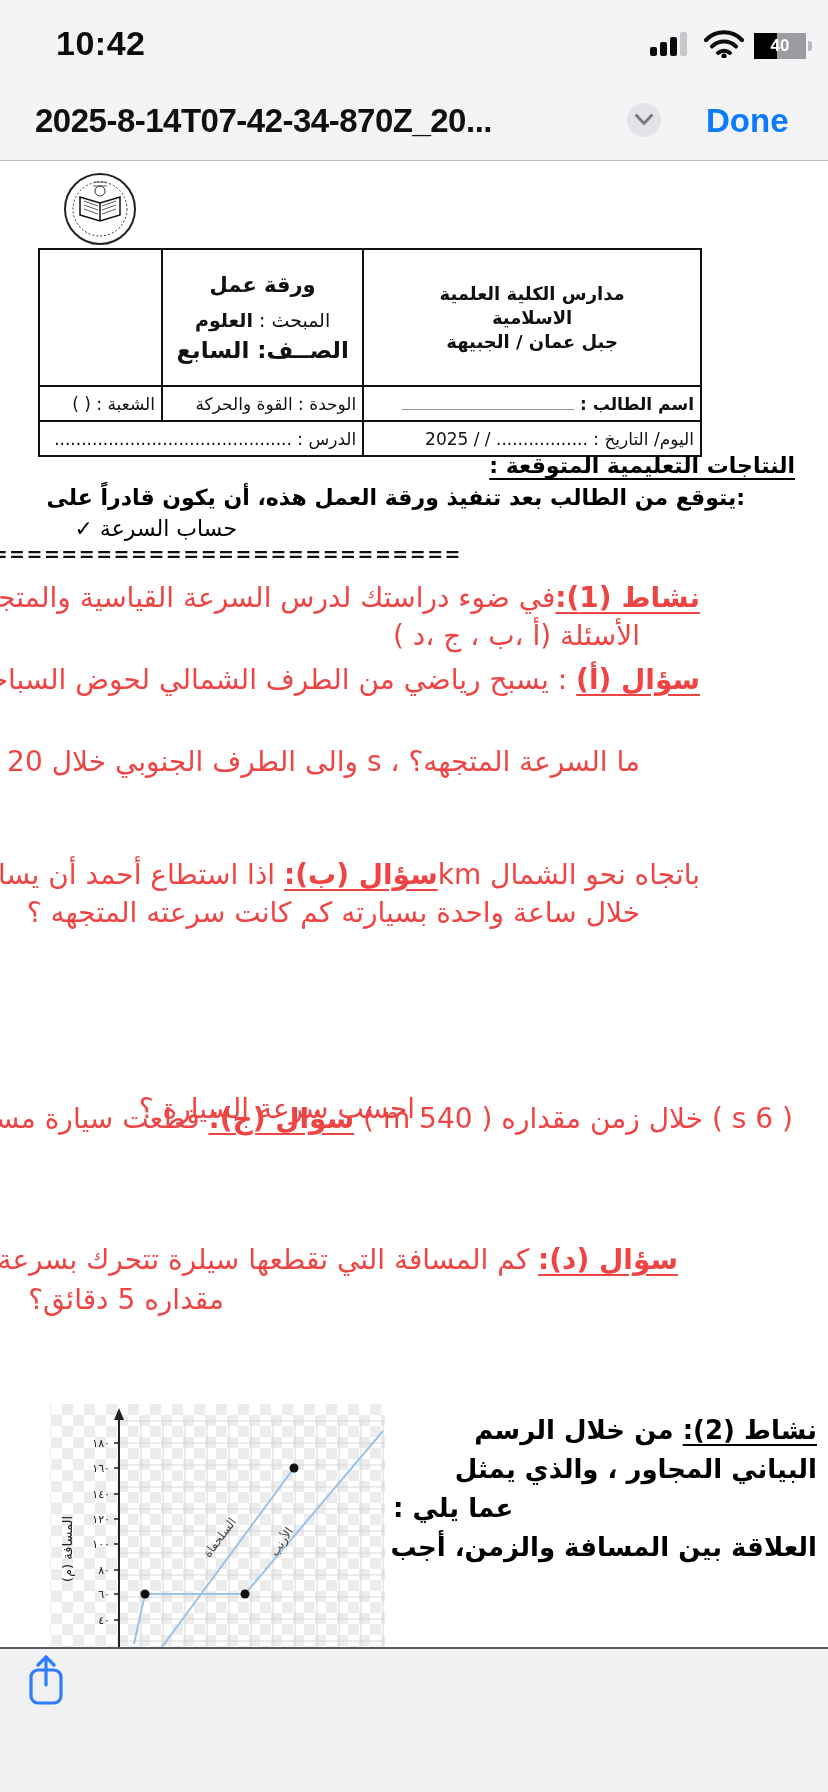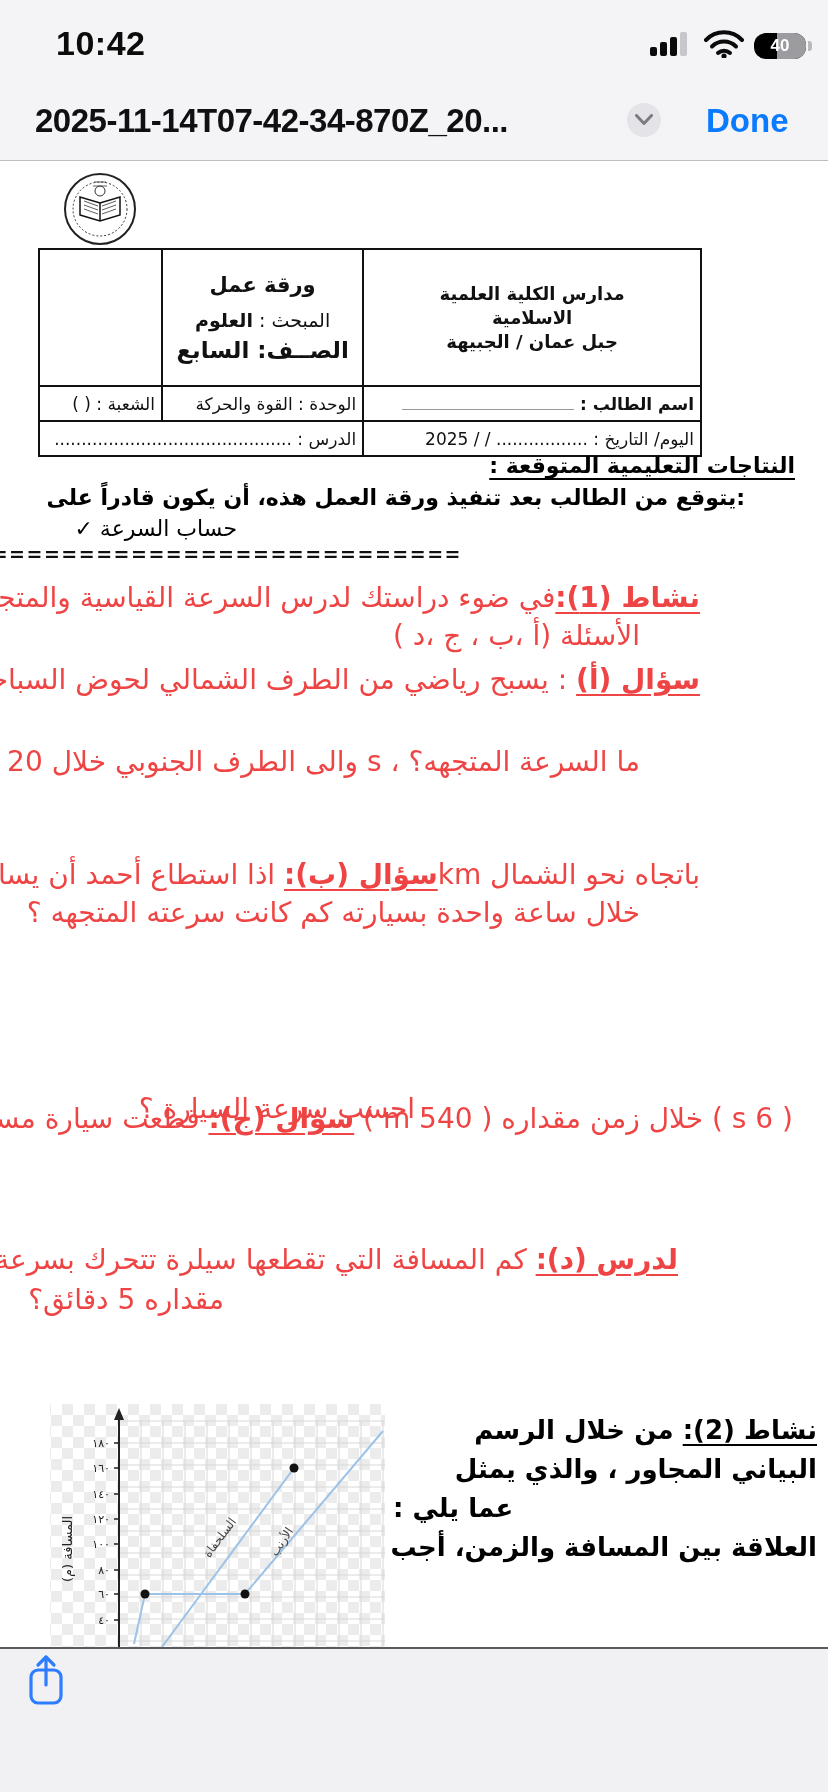--- a/index.html
+++ b/index.html
@@ -3,21 +3,21 @@
 <meta charset="utf-8">
 <style>
   html,body{margin:0;padding:0;}
   body{width:828px;height:1792px;position:relative;overflow:hidden;background:#f3f3f5;
        font-family:"DejaVu Sans",sans-serif;}
   .latin{font-family:"Liberation Sans","DejaVu Sans",sans-serif;}
   
   .statusbar{position:absolute;top:0;left:0;width:828px;height:94px;background:#f4f4f6;}
   .time{position:absolute;left:56px;top:24px;font-size:34px;font-weight:700;color:#0b0b0c;letter-spacing:.5px;}
   .sicons{position:absolute;right:16px;top:30px;display:flex;align-items:center;gap:10px;}
-  .batt{position:relative;width:52px;height:26px;border-radius:12px;background:#000;overflow:hidden;}
+  .batt{position:relative;width:52px;height:26px;border-radius:0;background:#000;overflow:hidden;}
   .batt .rest{position:absolute;right:0;top:0;height:100%;width:55%;background:#9b9ba0;}
   .batt .pct{position:absolute;inset:0;display:flex;align-items:center;justify-content:center;
              font-size:17px;font-weight:700;color:#fff;}
   .nub{width:4px;height:10px;background:#b9b9bd;border-radius:0 3px 3px 0;margin-left:-8px;}
   
   .navbar{position:absolute;top:94px;left:0;width:828px;height:66px;background:#f4f4f6;border-bottom:1px solid #bdbdc1;}
   .navtitle{position:absolute;left:35px;top:8px;font-size:33px;font-weight:600;color:#101013;letter-spacing:-.5px;white-space:nowrap;}
   .chevbtn{position:absolute;left:627px;top:9px;width:34px;height:34px;border-radius:50%;background:#e3e3e8;}
   .chevbtn svg{position:absolute;left:8px;top:11px;}
   .donebtn{position:absolute;left:706px;top:8px;font-size:33px;font-weight:600;color:#0a7aff;}
@@ -70,21 +70,21 @@
     </span>
     <span class="batt">
       <span class="rest"></span>
       <span class="pct latin">40</span>
     </span>
     <span class="nub"></span>
   </div>
 </div>
 
 <div class="navbar">
-  <div class="navtitle latin">2025-11-14T07-42-34-870Z_20...</div>
+  <div class="navtitle latin">2025-8-14T07-42-34-870Z_20...</div>
   <div class="chevbtn">
     <svg width="18" height="12" viewBox="0 0 18 12">
       <path d="M1.5 1.5 L9 9.5 L16.5 1.5" fill="none" stroke="#7b7b80" stroke-width="3" stroke-linecap="round" stroke-linejoin="round"></path>
     </svg>
   </div>
   <div class="donebtn latin">Done</div>
 </div>
 
 <div class="page">
 
@@ -140,21 +140,21 @@
 
   <div class="abs q" style="top:502px;right:128px;margin-left:24px;"><span class="b u">سؤال (أ)</span><span> : يسبح رياضي من الطرف الشمالي لحوض السباحة مسافة</span></div>
   <div class="abs q" style="top:540px;right:188px;margin-top:44px;">ما السرعة المتجهه؟ ، s والى الطرف الجنوبي خلال 50m 20</div>
 
   <div class="abs q" style="top:697px;right:128px;"><span>باتجاه نحو الشمال km</span><span class="b u">سؤال (ب):</span><span> اذا استطاع أحمد أن يسافر</span></div>
   <div class="abs q" style="top:735px;right:188px;">خلال ساعة واحدة بسيارته كم كانت سرعته المتجهه ؟</div>
 
   <div class="abs q" style="top:893px;right:35px;margin-top:48px;"><span>( 6 s ) خلال زمن مقداره ( 540 m ) </span><span class="b u">سؤال (ج):</span><span> قطعت سيارة مسافة</span></div>
   <div class="abs q" style="top:931px;right:413px;">احسب سرعة السيارة ؟</div>
 
-  <div class="abs q" style="top:1082px;right:150px;"><span class="b u">لدرس (د):</span><span> كم المسافة التي تقطعها سيلرة تتحرك بسرعة 15م/ث في زمن</span></div>
+  <div class="abs q" style="top:1082px;right:150px;"><span class="b u">سؤال (د):</span><span> كم المسافة التي تقطعها سيلرة تتحرك بسرعة 15م/ث في زمن</span></div>
   <div class="abs q" style="top:1122px;right:604px;">مقداره 5 دقائق؟</div>
 
   <div class="a2border"></div>
 
   <div class="abs" style="left:393px;top:1250px;width:424px;">
     <div class="a2line"><span class="u">نشاط (2):</span><span> من خلال الرسم</span></div>
     <div class="a2line">البياني المجاور ، والذي يمثل</div>
     <div class="a2line" style="text-align:left;">عما يلي :</div>
     <div class="a2line">العلاقة بين المسافة والزمن، أجب</div>
   </div>

